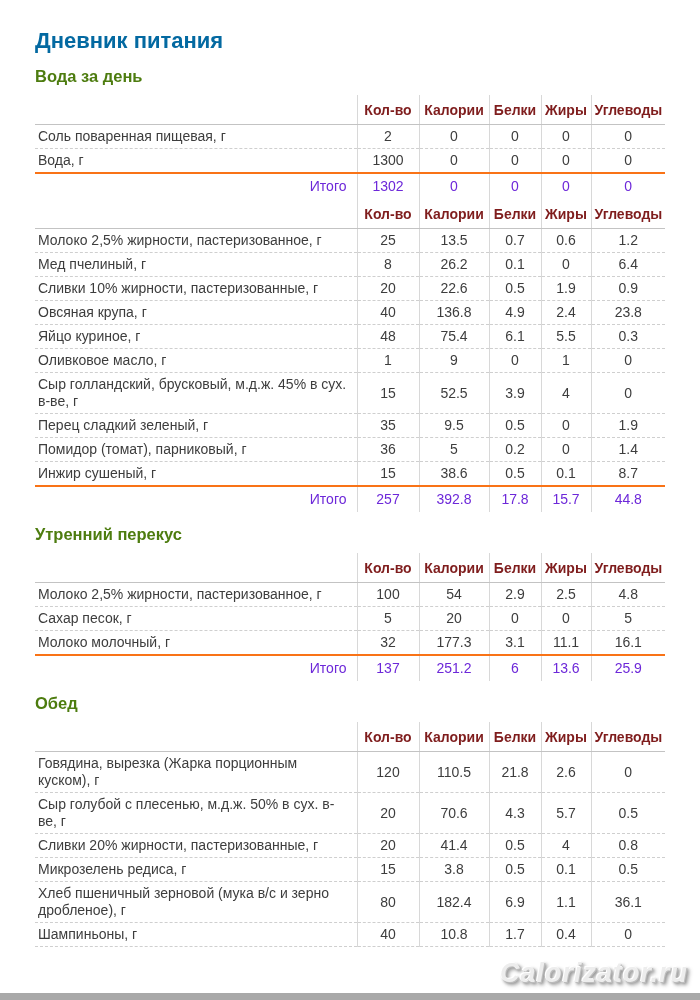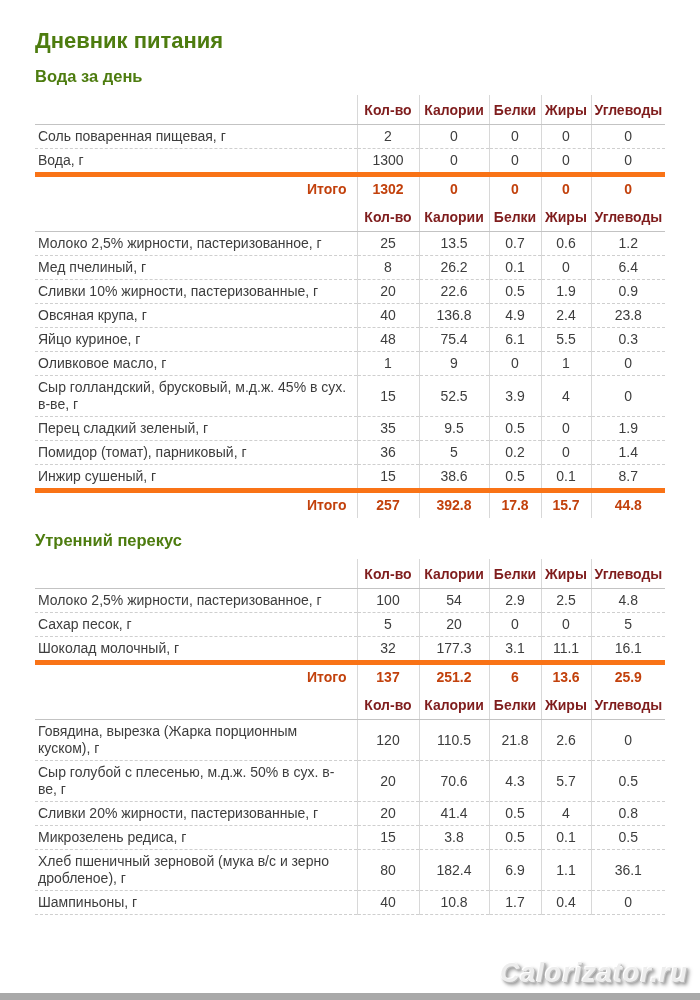--- a/index.html
+++ b/index.html
@@ -10,21 +10,21 @@
     width: 700px;
     height: 1000px;
     background: #ffffff;
     overflow: hidden;
   }
   .content { padding: 29px 35px 0 35px; }
   h1.page-title {
     font-size: 22px;
     line-height: 24px;
     font-weight: 700;
-    color: #4d7c0f;
+    color: #0369a1;
     margin: 0;
   }
   h2.section-title {
     font-size: 16.5px;
     line-height: 19px;
     font-weight: 700;
     color: #4d7c0f;
     margin: 13px 0 9px 0;
   }
   h2.section-title:first-of-type { margin-top: 14px; }
@@ -60,24 +60,24 @@
     padding: 3px 3px;
     line-height: 17px;
     border-bottom: 1px dashed #cfcfcf;
   }
   table.nutrition tbody td.name {
     text-align: left;
     padding-left: 3px;
     padding-right: 7px;
   }
   table.nutrition tr.total td {
-    font-weight: 700;
-    color: #c2410c;
+    font-weight: 400;
+    color: #6d28d9;
     border-bottom: none;
-    border-top: 5px solid #f97316;
+    border-top: 2px solid #f97316;
     padding: 4px 3px;
   }
   table.nutrition tr.total td.name {
     text-align: right;
     padding-right: 10px;
   }
   .watermark {
     position: absolute;
     right: 12px;
     bottom: 11px;
@@ -293,37 +293,38 @@
             </tr>
             <tr>
               <td class="name">Сахар песок, г</td>
               <td>5</td>
               <td>20</td>
               <td>0</td>
               <td>0</td>
               <td>5</td>
             </tr>
             <tr>
-              <td class="name">Шоколад молочный, г</td>
+              <td class="name">Молоко молочный, г</td>
               <td>32</td>
               <td>177.3</td>
               <td>3.1</td>
               <td>11.1</td>
               <td>16.1</td>
             </tr>
             <tr class="total">
               <td class="name">Итого</td>
               <td>137</td>
               <td>251.2</td>
               <td>6</td>
               <td>13.6</td>
               <td>25.9</td>
             </tr>
           </tbody>
         </table>
+        <h2 class="section-title">Обед</h2>
         <table class="nutrition">
           <colgroup>
             <col class="c-name">
             <col class="c-qty">
             <col class="c-kcal">
             <col class="c-prot">
             <col class="c-fat">
             <col class="c-carb">
           </colgroup>
           <thead>

